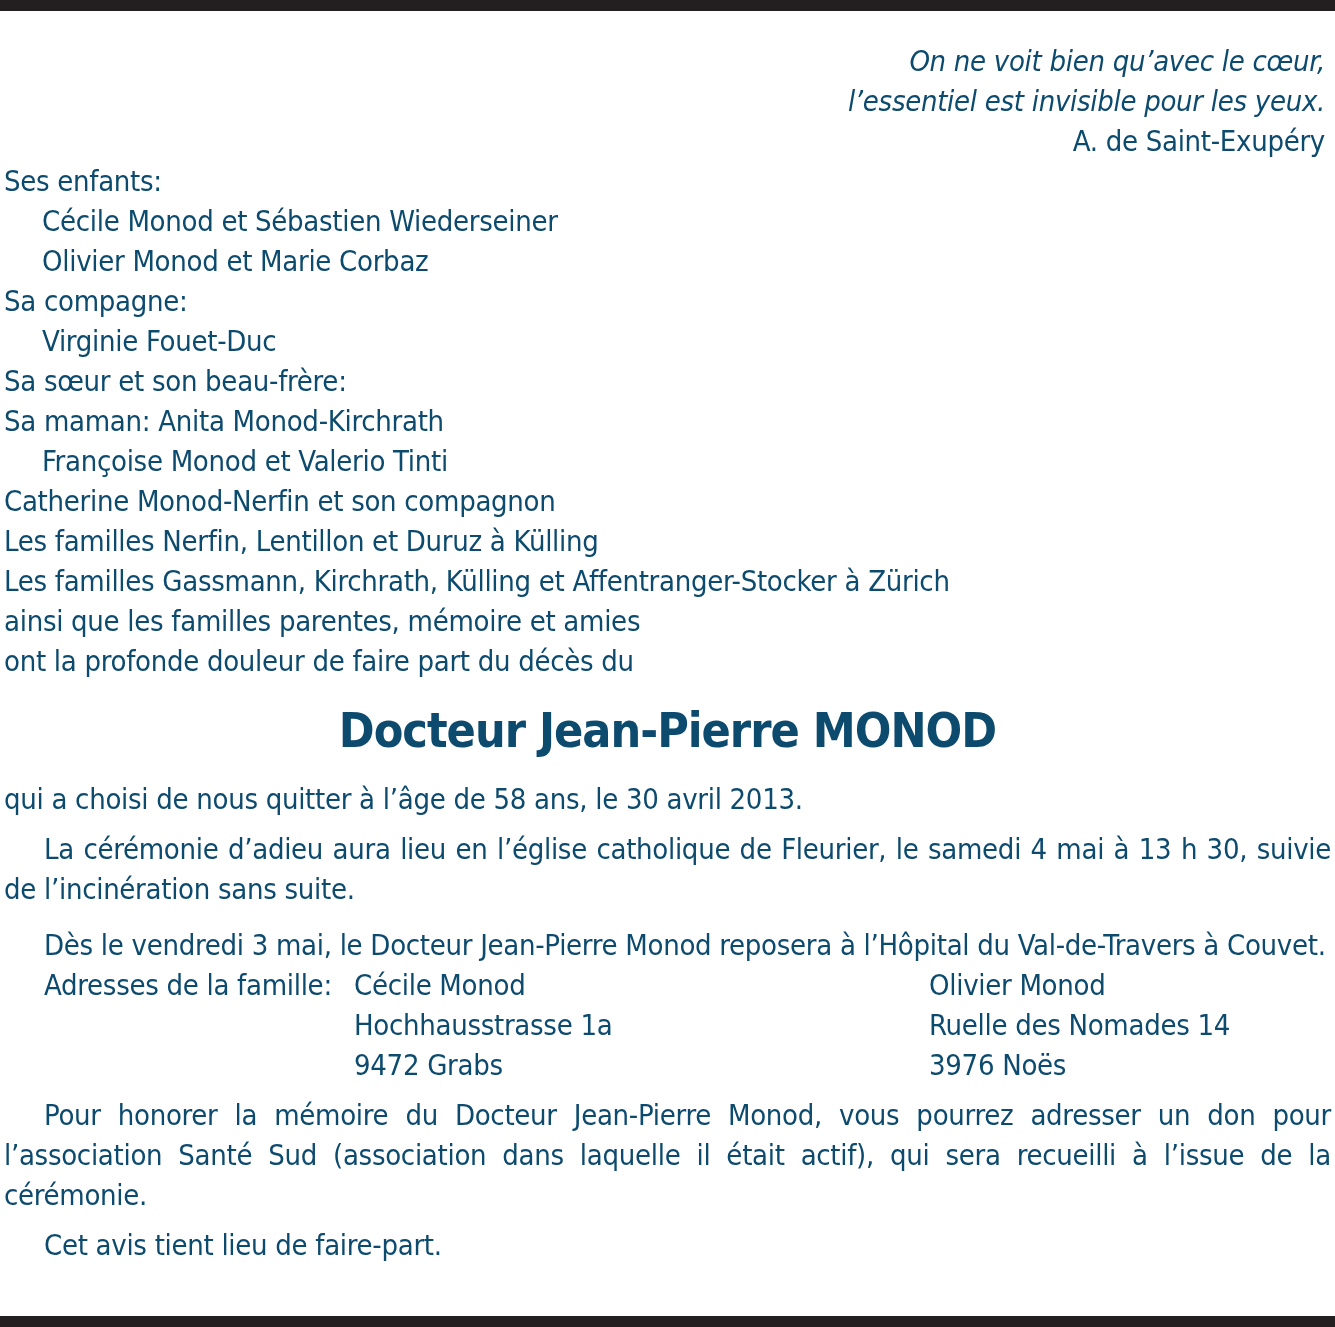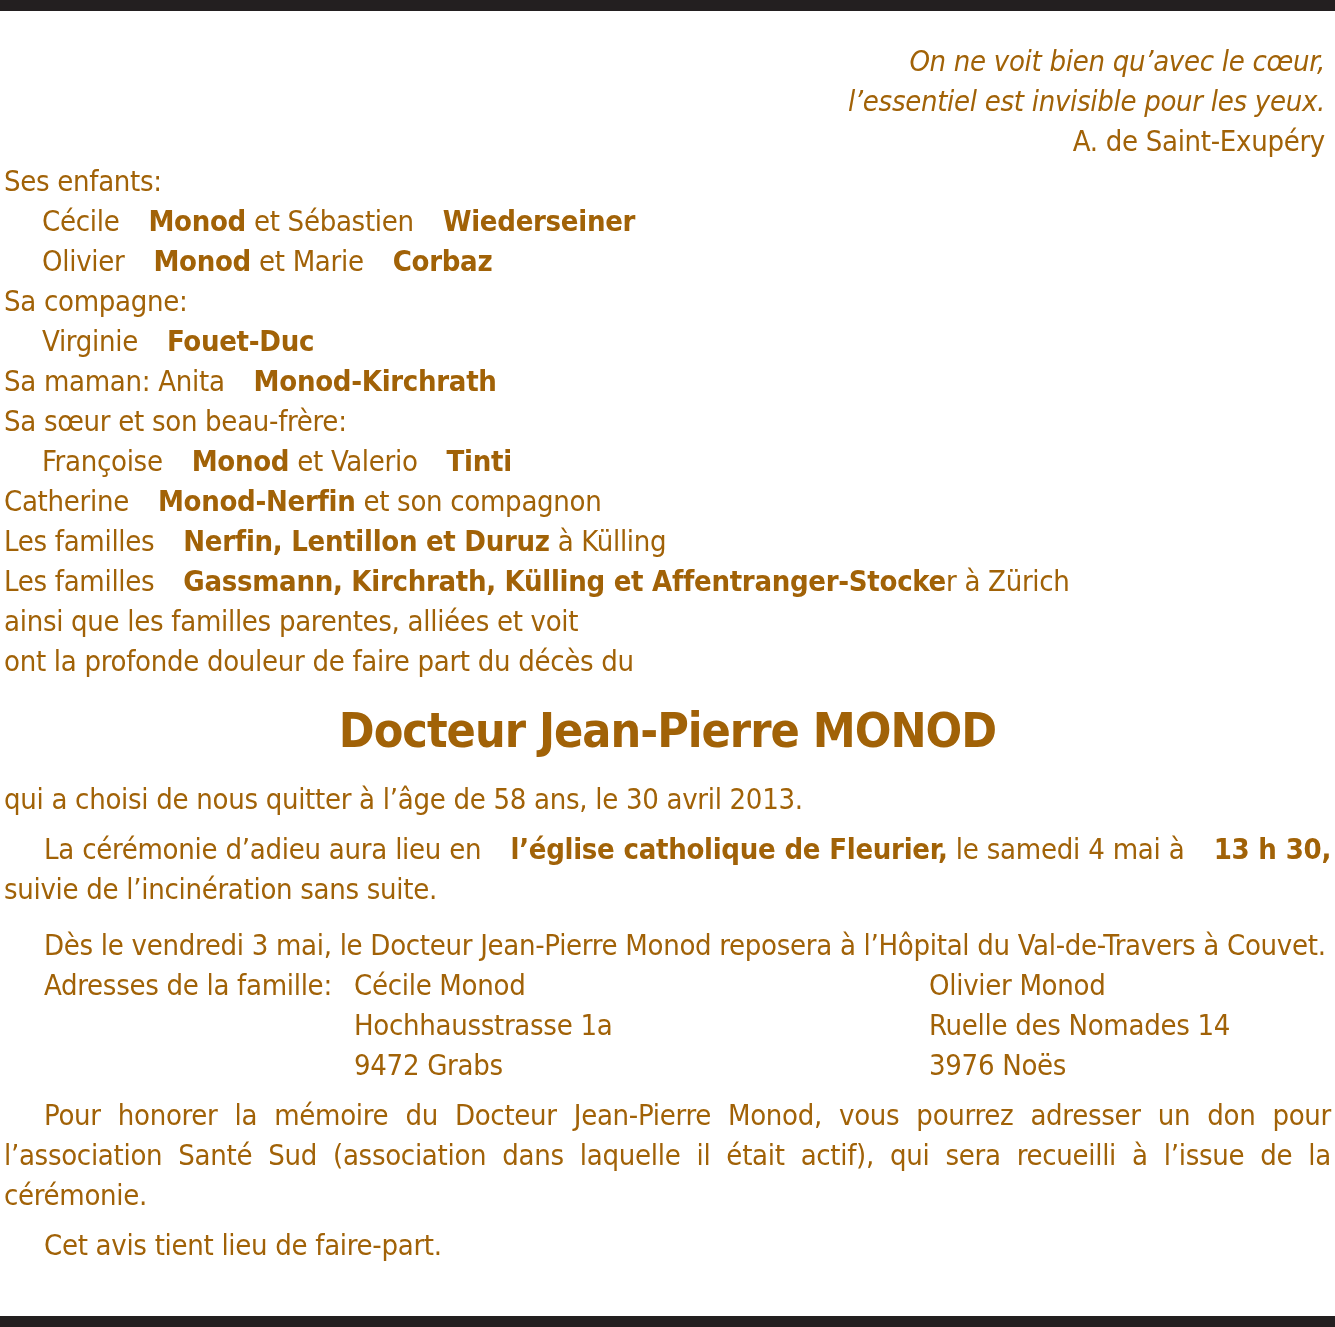--- a/index.html
+++ b/index.html
@@ -1,21 +1,21 @@
 <!DOCTYPE html>
 <html><head>
 <meta charset="utf-8">
 <style>
   html, body { margin: 0; padding: 0; background: #ffffff; }
   .page {
     position: relative;
     width: 1335px;
     height: 1327px;
     background: #ffffff;
-    color: #a16207;
+    color: #0c4a6e;
     font-family: "DejaVu Sans", "Liberation Sans", sans-serif;
     font-stretch: condensed;
     letter-spacing: -0.3px;
     font-size: 29px;
     line-height: 40px;
     overflow: hidden;
     box-sizing: border-box;
     padding: 0 4px;
   }
   .rule {
@@ -31,21 +31,21 @@
   .quote {
     margin-top: 30px;
     text-align: right;
     padding-right: 6px;
   }
   .quote .q-line { font-style: italic; }
   .quote .q-attr { font-style: normal; }
   .family-list { margin-top: 0; }
   .line { white-space: nowrap; }
   .line.indent { padding-left: 38px; }
-  .b { font-weight: bold; margin-left: 21px; }
+  .b { font-weight: normal; }
   .title {
     margin: 4px 0 4px 0;
     text-align: center;
     font-size: 48px;
     line-height: 90px;
     font-weight: bold;
     letter-spacing: -1px;
     white-space: nowrap;
   }
   .para { margin: 0; }
@@ -74,27 +74,27 @@
     <div class="q-line">l’essentiel est invisible pour les yeux.</div>
     <div class="q-attr">A. de Saint-Exupéry</div>
   </div>
 
   <div class="family-list" id="family-list">
       <div class="line"><span>Ses enfants:</span></div>
       <div class="line indent"><span>Cécile </span><span class="b">Monod</span><span> et Sébastien </span><span class="b">Wiederseiner</span></div>
       <div class="line indent"><span>Olivier </span><span class="b">Monod</span><span> et Marie </span><span class="b">Corbaz</span></div>
       <div class="line"><span>Sa compagne:</span></div>
       <div class="line indent"><span>Virginie </span><span class="b">Fouet-Duc</span></div>
+      <div class="line"><span>Sa sœur et son beau-frère:</span></div>
       <div class="line"><span>Sa maman: Anita </span><span class="b">Monod-Kirchrath</span></div>
-      <div class="line"><span>Sa sœur et son beau-frère:</span></div>
       <div class="line indent"><span>Françoise </span><span class="b">Monod</span><span> et Valerio </span><span class="b">Tinti</span></div>
       <div class="line"><span>Catherine </span><span class="b">Monod-Nerfin</span><span> et son compagnon</span></div>
       <div class="line"><span>Les familles </span><span class="b">Nerfin, Lentillon et Duruz</span><span> à Külling</span></div>
       <div class="line"><span>Les familles </span><span class="b">Gassmann, Kirchrath, Külling et Affentranger-Stocke</span><span>r à Zürich</span></div>
-      <div class="line"><span>ainsi que les familles parentes, alliées et voit</span></div>
+      <div class="line"><span>ainsi que les familles parentes, mémoire et amies</span></div>
       <div class="line"><span>ont la profonde douleur de faire part du décès du</span></div>
     </div>
 
   <h1 class="title">Docteur Jean-Pierre MONOD</h1>
 
   <div id="body-paragraphs">
       <div class="para mt-sm"><span>qui a choisi de nous quitter à l’âge de 58 ans, le 30 avril 2013.</span></div>
       <div class="para indent justify mt-md"><span>La cérémonie d’adieu aura lieu en </span><span class="b">l’église catholique de Fleurier,</span><span> le samedi 4 mai à </span><span class="b">13 h 30,</span><span> suivie de l’incinération sans suite.</span></div>
       <div class="para indent justify mt-lg"><span>Dès le vendredi 3 mai, le Docteur Jean-Pierre Monod reposera à l’Hôpital du Val-de-Travers à Couvet.</span></div>
     </div>

